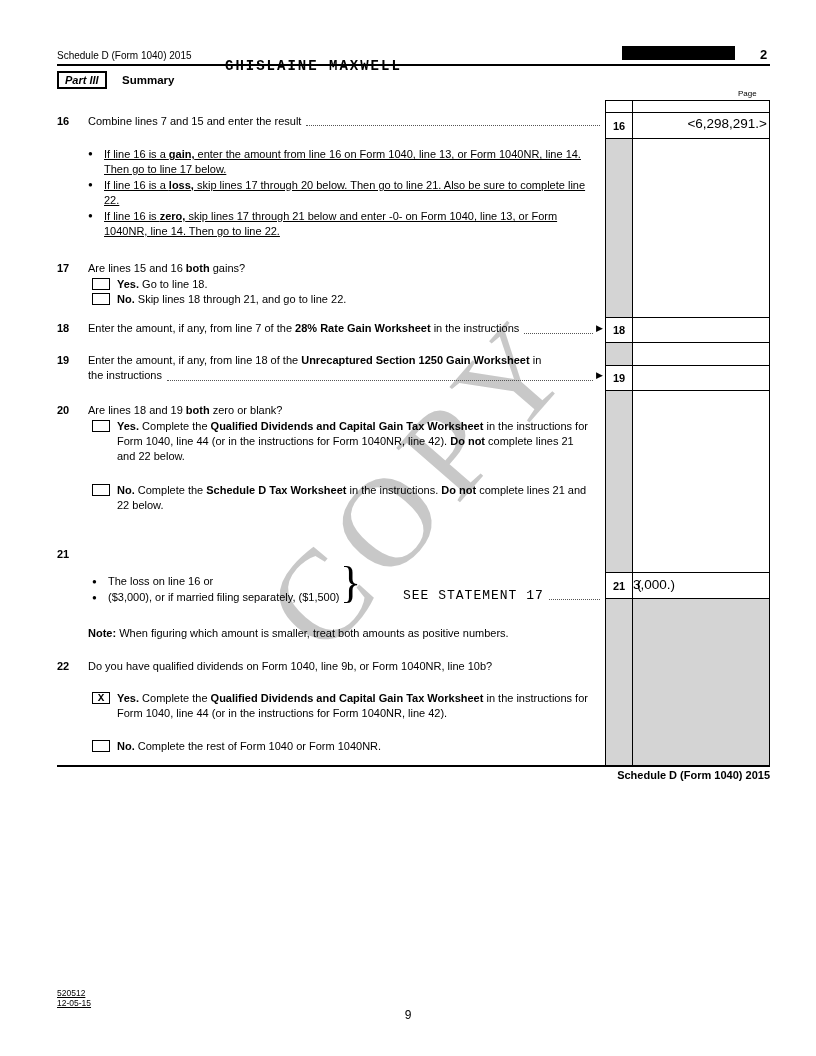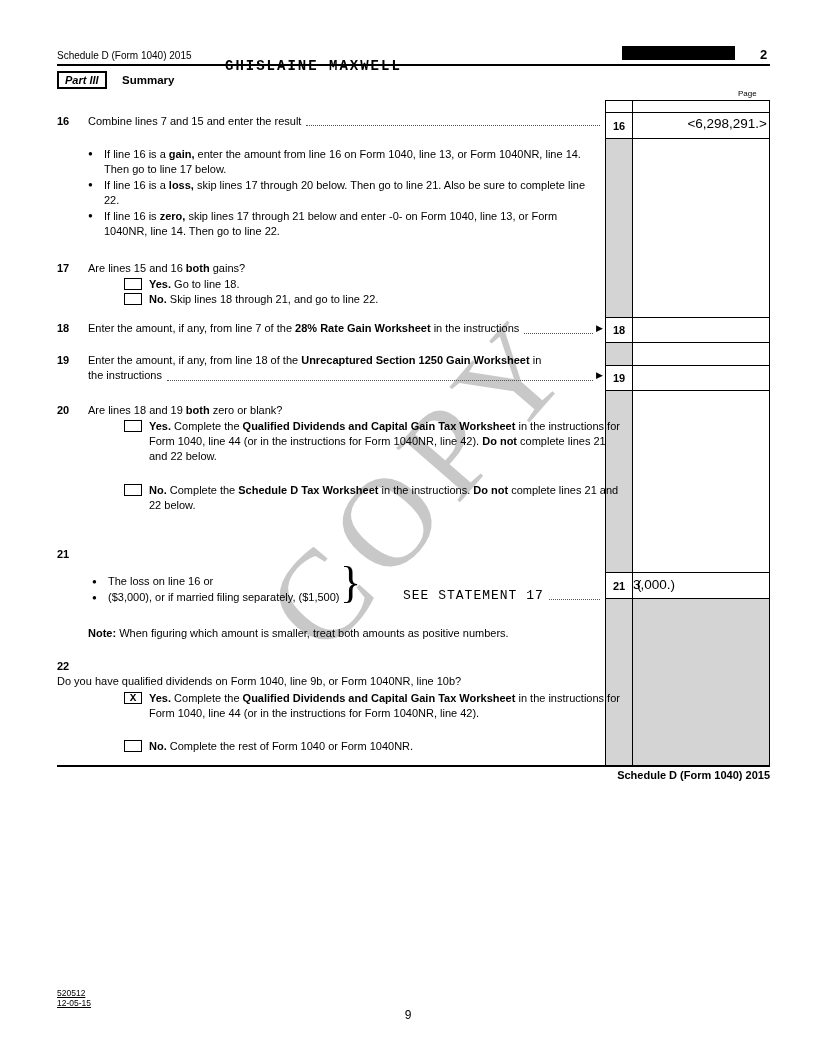--- a/index.html
+++ b/index.html
@@ -13,22 +13,22 @@
   .shade{position:absolute;background:#d4d4d4;}
   .row{position:absolute;left:57px;width:546px;line-height:15px;}
   .leader{display:flex;align-items:baseline;}
   .num{flex:none;width:31px;font-weight:bold;}
   .ltext{flex:none;}
   .dots{flex:1;border-bottom:1px dotted #555;align-self:flex-end;margin:0 3px 3px 5px;min-width:12px;}
   .arrow{flex:none;font-size:9px;align-self:flex-end;margin-bottom:1px;}
   .bullets{position:absolute;left:88px;width:507px;line-height:14.5px;}
   .bullet{display:flex;margin-bottom:2px;}
   .blt{flex:none;width:16px;font-size:8px;line-height:14.5px;}
-  .btxt{flex:1;}
-  .opt{position:absolute;display:flex;line-height:15px;margin-left:32px;}
+  .btxt{flex:1;text-decoration:underline;}
+  .opt{position:absolute;display:flex;line-height:15px;}
   .cb{flex:none;width:16px;height:10px;border:1px solid #000;margin:1px 7px 0 0;
       display:inline-flex;align-items:center;justify-content:center;background:#fff;}
   .cb i{font-style:normal;font-weight:bold;font-size:11px;font-family:"Liberation Mono",monospace;line-height:10px;}
   .optxt{flex:1;}
   .numbox{position:absolute;left:605px;width:28px;box-sizing:border-box;border:1px solid #000;
           background:#fff;display:flex;align-items:center;justify-content:center;
           font-weight:bold;font-size:11px;}
   .amt{position:absolute;font-family:Liberation Sans, sans-serif;font-size:13.5px;}
   .wm{position:absolute;left:120px;top:398px;width:600px;height:170px;line-height:170px;
       text-align:center;font-family:"Liberation Serif",serif;font-size:128px;letter-spacing:12px;
@@ -164,21 +164,21 @@
     <span class="dots"></span>
   </div>
   <div class="numbox" style="top:572px;height:27px;">21</div>
   <span class="amt" style="left:637px;top:577px;">(</span>
   <div class="amt" style="left:633px;top:577px;width:134px;text-align:left;padding-right:2px;">3,000.)</div>
 
   <div class="abs" style="left:88px;top:627px;width:510px;">
     <b>Note:</b><span> When figuring which amount is smaller, treat both amounts as positive numbers.</span>
   </div>
 
-  <div class="row leader" style="top:659px;flex-direction:column;">
+  <div class="row leader" style="top:659px;">
     <span class="num">22</span>
     <span class="ltext">Do you have qualified dividends on Form 1040, line 9b, or Form 1040NR, line 10b?</span>
   </div>
   <div class="opt" style="left:92px;top:691px;width:500px;">
     <span class="cb">
         <i>X</i>
       </span>
     <span class="optxt"><b>Yes.</b><span> Complete the </span><b>Qualified Dividends and Capital Gain Tax Worksheet</b><span> in the instructions for Form 1040, line 44 (or in the instructions for Form 1040NR, line 42).</span></span>
   </div>
   <div class="opt" style="left:92px;top:739px;width:500px;">

